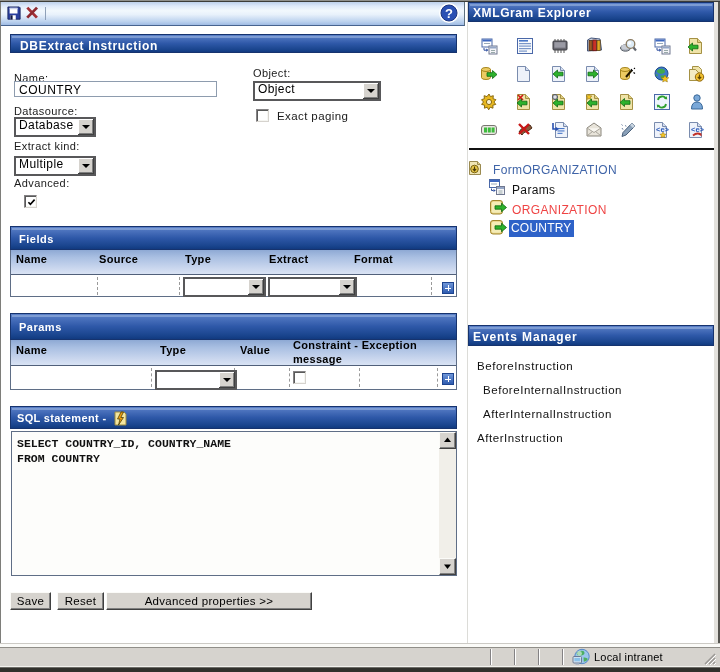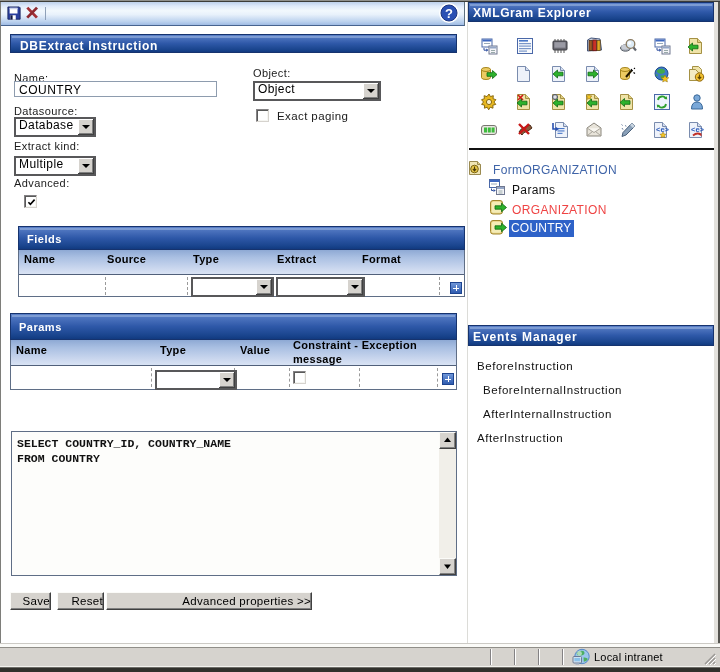--- a/index.html
+++ b/index.html
@@ -20,21 +20,21 @@
         border-right:4px solid transparent;border-top:4px solid #000;}
 .dash{position:absolute;width:0;border-left:1px dashed #9a9a9a;}
 .plus{position:absolute;width:12px;height:12px;background:linear-gradient(180deg,#6f96d8,#2f5cb0);
       border:1px solid #1d4490;box-sizing:border-box;}
 .plus:before{content:"";position:absolute;left:2.2px;top:4.9px;width:6.2px;height:1.2px;background:#fff;}
 .plus:after{content:"";position:absolute;left:4.9px;top:2.2px;width:1.2px;height:6.2px;background:#fff;}
 .cb{position:absolute;width:13px;height:13px;background:#fff;box-sizing:border-box;
     border-top:1px solid #848284;border-left:1px solid #848284;border-right:1px solid #d6d3ce;border-bottom:1px solid #d6d3ce;
     box-shadow:inset 1px 1px 0 #5a5a5a, inset -1px -1px 0 #f6f6f2;}
 .btn{position:absolute;background:#d6d3ce;font-size:11.5px;color:#000;letter-spacing:.3px;
-     text-align:right;box-sizing:border-box;
+     text-align:center;box-sizing:border-box;
      border-top:1px solid #fbfbf8;border-left:1px solid #fbfbf8;border-right:1px solid #404040;border-bottom:1px solid #404040;
      box-shadow:inset -1px -1px 0 #808080;}
 .sect{position:absolute;left:10px;width:447px;border:1px solid #5f6e86;box-sizing:border-box;}
 </style>
 </head>
 <body>
 
 <div class="abs" style="left:0;top:0;width:720px;height:1px;background:#90908c;"></div>
 <div class="abs" style="left:0;top:1px;width:720px;height:1px;background:#3c3c38;"></div>
 <div class="abs" style="left:0;top:2px;width:1px;height:645px;background:#7e7e7a;"></div>
@@ -94,21 +94,21 @@
     <div class="selbtn"></div>
 </div>
 <div class="abs lbl" style="left:14px;top:177px;">Advanced:</div>
 <div class="abs cb" style="left:24px;top:195px;">
  <svg width="11" height="11" viewBox="0 0 11 11" style="position:absolute;left:0.5px;top:0.5px">
   <path d="M2.4 5.2 L4.4 7.3 L8.6 2.6" fill="none" stroke="#000" stroke-width="1.6"></path>
  </svg>
 </div>
 <div class="abs lbl" style="left:43px;top:195px;font-size:11.5px;margin-top:36px;">All rows</div>
 
-<div class="sect" style="top:226px;height:71px;margin-left:8px;">
+<div class="sect" style="top:226px;height:71px;">
   <div class="bar" style="position:absolute;left:-1px;top:-1px;right:-1px;height:22px;">
     <div class="hl"></div>
     <div style="position:absolute;left:8px;top:6px;font-size:11px;letter-spacing:.5px;">Fields</div>
   </div>
   <div class="colhead" style="position:absolute;left:0;top:23px;right:0;height:24px;border-bottom:1px solid #51607a;"></div>
   <div class="collbl" style="left:5px;top:26px;">Name</div>
   <div class="collbl" style="left:88px;top:26px;">Source</div>
   <div class="collbl" style="left:174px;top:26px;">Type</div>
   <div class="collbl" style="left:258px;top:26px;">Extract</div>
   <div class="collbl" style="left:343px;top:26px;">Format</div>
@@ -145,20 +145,28 @@
   <div class="dash" style="left:348px;top:54px;height:19px;"></div>
   <div class="dash" style="left:426px;top:54px;height:19px;"></div>
   <div class="sel" style="left:144px;top:56px;width:78px;height:16px;">
       <div class="selbtn"></div>
     </div>
   <div class="cb" style="left:282px;top:57px;"></div>
   <div class="plus" style="left:431px;top:59px;"></div>
 </div>
 
 <div class="sect" style="top:406px;height:173px;border:none;">
+  <div class="bar" style="position:absolute;left:0;top:0;right:0;height:23px;box-sizing:border-box;">
+    <div class="hl"></div>
+    <div style="position:absolute;left:6px;top:5px;font-size:11px;letter-spacing:.35px;">SQL statement -</div>
+    <svg style="position:absolute;left:101px;top:3px" width="16" height="17" viewBox="0 0 16 17">
+      <path d="M3 2 h9 l2 2 v11 h-11 z" fill="#f4e6a0" stroke="#9a8a40" stroke-width="1"></path>
+      <path d="M9 2 L5.5 9 H8 L6.5 15 L11.5 7.5 H8.8 L11.5 2 Z" fill="#f0a010" stroke="#3a3000" stroke-width=".7"></path>
+    </svg>
+  </div>
   <div style="position:absolute;left:1px;top:25px;width:446px;height:145px;background:#fdfdfb;border:1px solid #5f6e86;box-sizing:border-box;">
     <div style="position:absolute;left:5px;top:4px;font-family:'Liberation Mono',monospace;font-size:11.5px;font-weight:bold;color:#111;line-height:15px;white-space:pre;">SELECT COUNTRY_ID, COUNTRY_NAME
 FROM COUNTRY</div>
 
     <div style="position:absolute;right:0;top:0;bottom:0;width:17px;background:#f1efe9;"></div>
     <div class="btn" style="right:0;top:0;width:17px;height:17px;">
       <svg width="15" height="15" viewBox="0 0 15 15" style="position:absolute;left:0;top:0">
           <path d="M7.5 4.5 L11 9 H4 Z" fill="#000"></path>
         </svg>
     </div>

